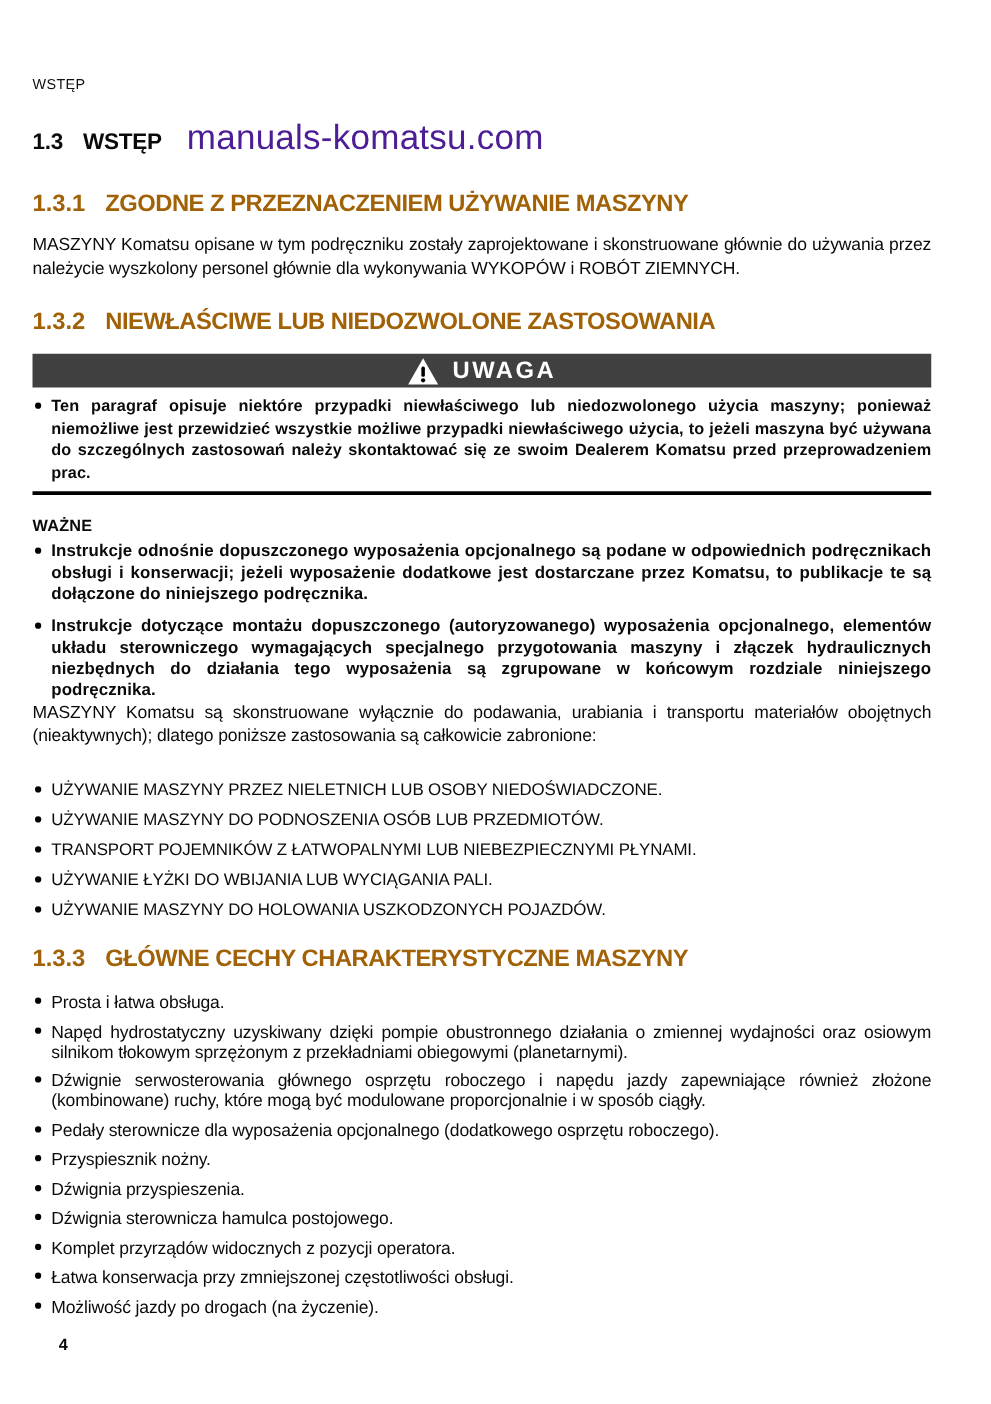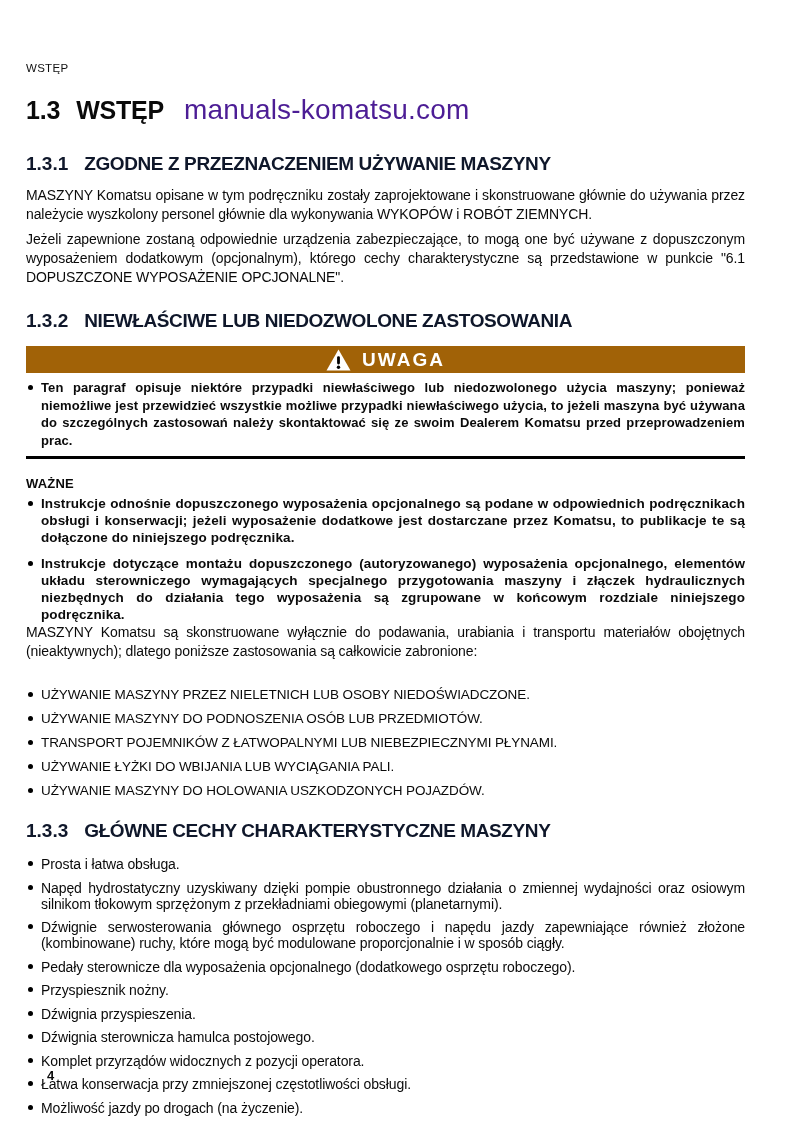--- a/index.html
+++ b/index.html
@@ -4,38 +4,38 @@
 <style>
   * { margin:0; padding:0; box-sizing:border-box; }
   html,body { background:#ffffff; }
   body { width:793px; height:1123px; font-family:"Liberation Sans", sans-serif; color:#0a0a0a; }
   .page { position:relative; width:793px; height:1123px; background:#fff; overflow:hidden; }
   .content { padding:0 48px 0 26px; }
 
   .running-header { margin-top:62px; font-size:11.5px; letter-spacing:0.3px; color:#111; }
 
   .title-row { margin-top:20px; display:flex; align-items:baseline; }
-  .doc-title { font-size:25px; font-weight:bold; letter-spacing:-0.2px; }
+  .doc-title { font-size:18px; font-weight:bold; letter-spacing:-0.2px; }
   .doc-title .sec-num { margin-right:16px; }
   .watermark { margin-left:20px; font-size:28px; font-weight:400; color:#4c1d95; letter-spacing:0.2px; }
 
-  .sec-h { font-size:19px; font-weight:bold; letter-spacing:-0.4px; color:#0f172a; }
+  .sec-h { font-size:19px; font-weight:bold; letter-spacing:-0.4px; color:#a16207; }
   .sec-h .sec-num { margin-right:16px; letter-spacing:0; }
   .h-131 { margin-top:27px; }
   .h-132 { margin-top:23px; }
   .h-133 { margin-top:22px; }
 
   p.body-par { font-size:14px; line-height:19px; text-align:justify; letter-spacing:-0.1px; }
   .p1 { margin-top:11px; }
   .p2 { margin-top:6px; }
   .p-maszyny { margin-top:0; }
 
   
   .warning-box { margin-top:14px; border-bottom:3px solid #000; }
-  .warning-bar { height:27px; background:#a16207; display:flex; align-items:center; justify-content:center; }
+  .warning-bar { height:27px; background:#404040; display:flex; align-items:center; justify-content:center; }
   .warning-bar .w-icon { display:block; margin-right:11px; }
   .warning-label { color:#fff; font-size:19px; font-weight:bold; letter-spacing:2px; }
   .warning-body { padding:6px 0 7px 0; }
 
   .bullet-item { position:relative; padding-left:15px; }
   .bullet-item::before { content:""; position:absolute; left:2px; width:5px; height:5px; border-radius:50%; background:#000; }
 
   .warn-text { font-size:13px; font-weight:bold; line-height:17.5px; text-align:justify; letter-spacing:0.1px; }
   .warn-text::before { top:6px; }
 
@@ -67,21 +67,20 @@
       <div class="doc-title">
         <span class="sec-num">1.3</span><span>WSTĘP</span>
       </div>
       <div class="watermark">manuals-komatsu.com</div>
     </div>
 
     <div class="sec-h h-131">
       <span class="sec-num">1.3.1</span><span>ZGODNE Z PRZEZNACZENIEM UŻYWANIE MASZYNY</span>
     </div>
     <p class="body-par p1">MASZYNY Komatsu opisane w tym podręczniku zostały zaprojektowane i skonstruowane głównie do używania przez należycie wyszkolony personel głównie dla wykonywania  WYKOPÓW i ROBÓT ZIEMNYCH.</p>
-    <p class="body-par p2">Jeżeli zapewnione zostaną odpowiednie urządzenia zabezpieczające, to mogą one być używane z dopuszczonym wyposażeniem dodatkowym (opcjonalnym), którego cechy charakterystyczne są przedstawione w punkcie "6.1 DOPUSZCZONE WYPOSAŻENIE OPCJONALNE".</p>
 
     <div class="sec-h h-132">
       <span class="sec-num">1.3.2</span><span>NIEWŁAŚCIWE LUB NIEDOZWOLONE ZASTOSOWANIA</span>
     </div>
 
     <div class="warning-box">
       <div class="warning-bar">
         <svg class="w-icon" width="25" height="22" viewBox="0 0 25 22">
           <path d="M12.5 0.5 L24.5 21.5 L0.5 21.5 Z" fill="#ffffff"></path>
           <rect x="11.1" y="7.2" width="2.8" height="8.2" rx="1.3" fill="#000000"></rect>

